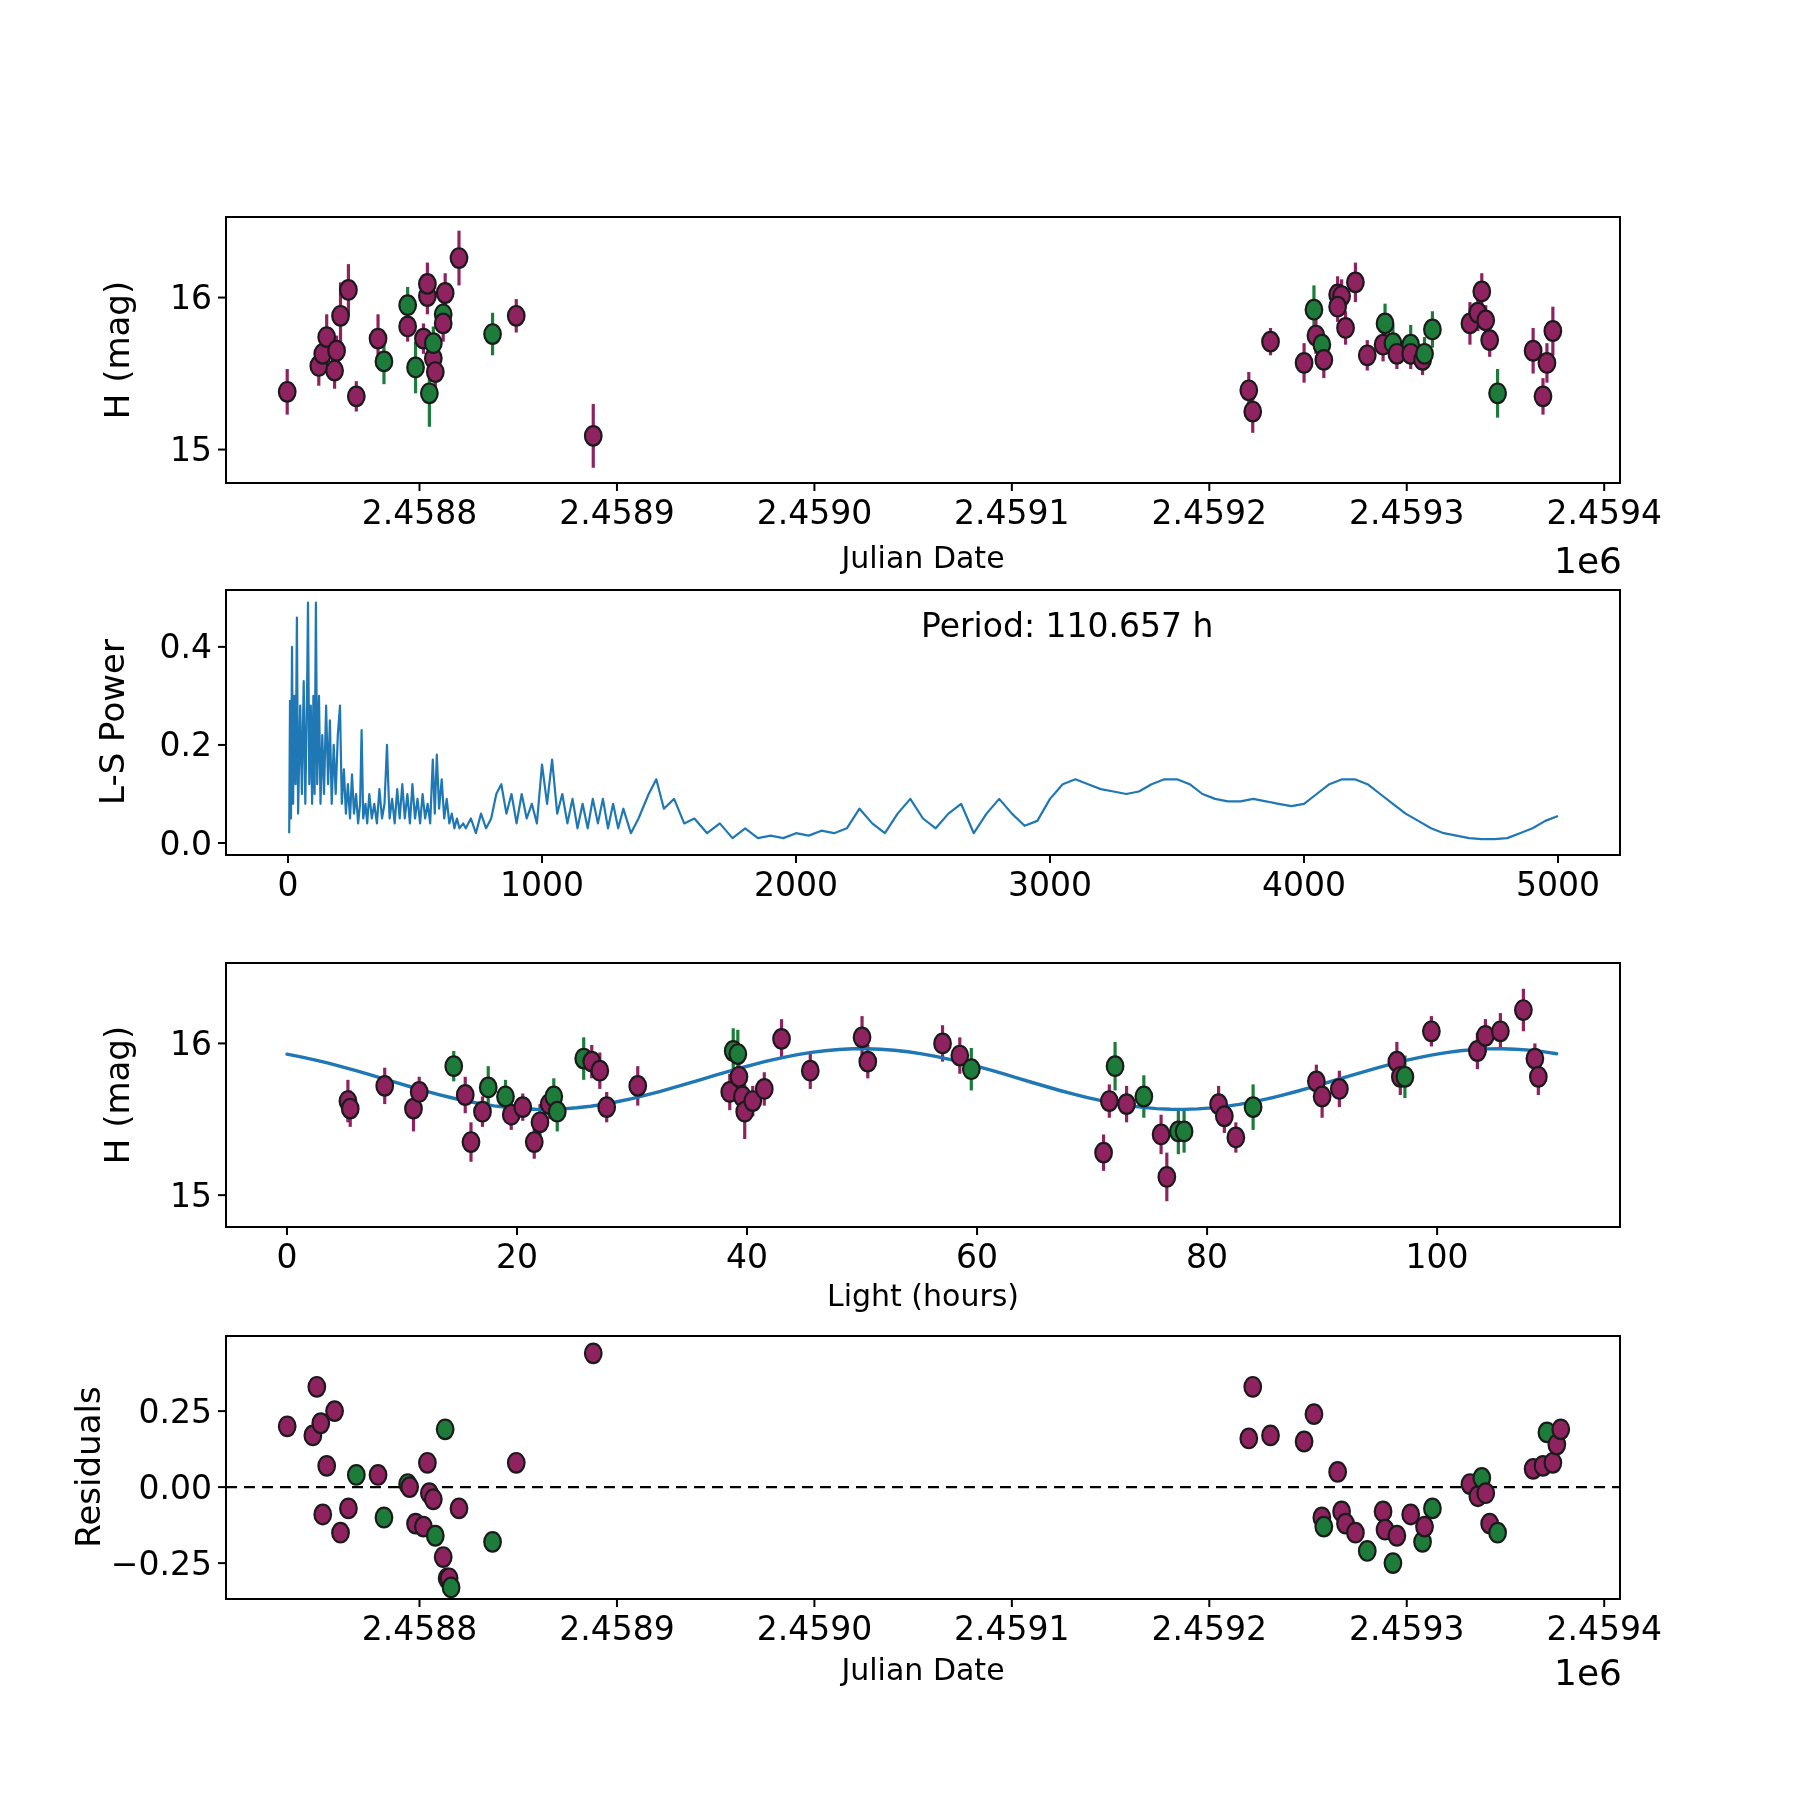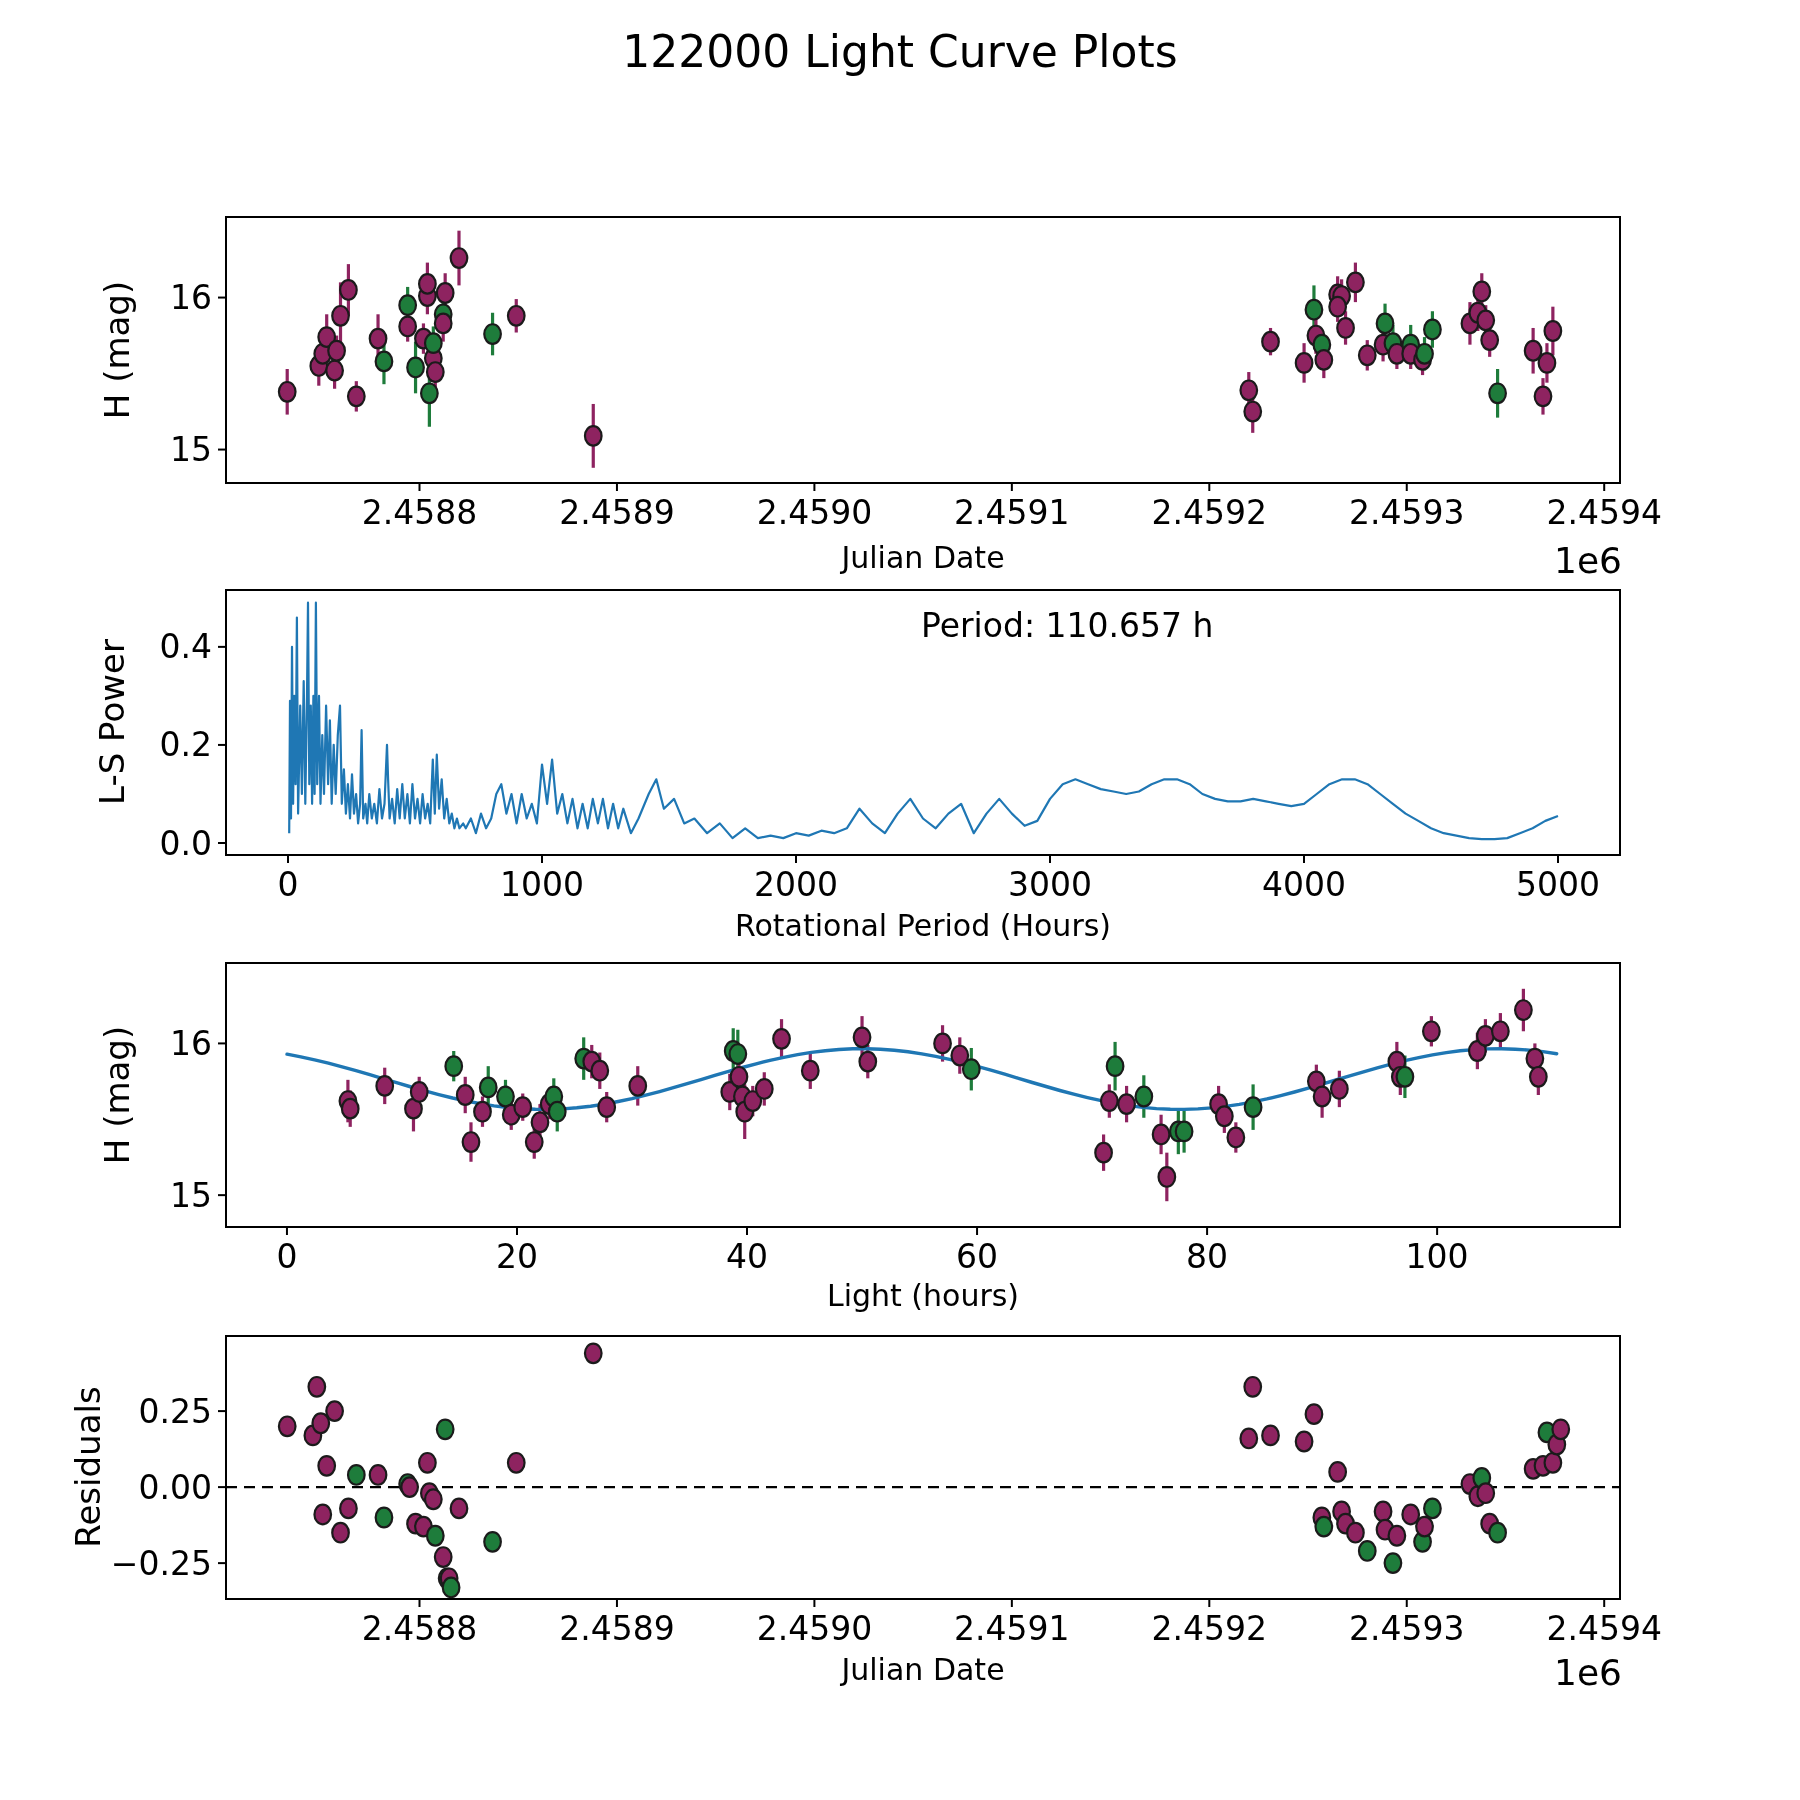--- a/index.html
+++ b/index.html
@@ -411,28 +411,26 @@
         <text x="1604.2039660056657" y="1615" text-anchor="middle" dominant-baseline="hanging" font-size="33" font-family="DejaVu Sans, sans-serif" fill="#000000">2.4594</text>
         <line x1="218" x2="226" y1="1411.099421965318" y2="1411.099421965318" stroke="#000000" stroke-width="2"></line>
         <text x="212" y="1411.099421965318" dy="0.35em" text-anchor="end" font-size="33" font-family="DejaVu Sans, sans-serif" fill="#000000">0.25</text>
         <line x1="218" x2="226" y1="1487.1109826589595" y2="1487.1109826589595" stroke="#000000" stroke-width="2"></line>
         <text x="212" y="1487.1109826589595" dy="0.35em" text-anchor="end" font-size="33" font-family="DejaVu Sans, sans-serif" fill="#000000">0.00</text>
         <line x1="218" x2="226" y1="1563.122543352601" y2="1563.122543352601" stroke="#000000" stroke-width="2"></line>
         <text x="212" y="1563.122543352601" dy="0.35em" text-anchor="end" font-size="33" font-family="DejaVu Sans, sans-serif" fill="#000000">−0.25</text>
       </g>
     </svg>
 
-  <div class="txt title" style="left:900px;top:26px;">122000 Light Curve Plots</div>
 
   <div class="txt ylab" style="left:117px;top:350px;">H (mag)</div>
   <div class="txt xlab" style="left:923px;top:540px;">Julian Date</div>
   <div class="txt offset" style="left:1588px;top:540px;">1e6</div>
 
   <div class="txt ylab" style="left:112px;top:722px;">L-S Power</div>
-  <div class="txt xlab" style="left:923px;top:908px;">Rotational Period (Hours)</div>
   <div class="txt annot" style="left:921px;top:606px;">Period: 110.657 h</div>
 
   <div class="txt ylab" style="left:117px;top:1095px;">H (mag)</div>
   <div class="txt xlab" style="left:923px;top:1278px;">Light (hours)</div>
 
   <div class="txt ylab" style="left:88px;top:1467px;">Residuals</div>
   <div class="txt xlab" style="left:923px;top:1652px;">Julian Date</div>
   <div class="txt offset" style="left:1588px;top:1652px;">1e6</div>
 </div>
 

